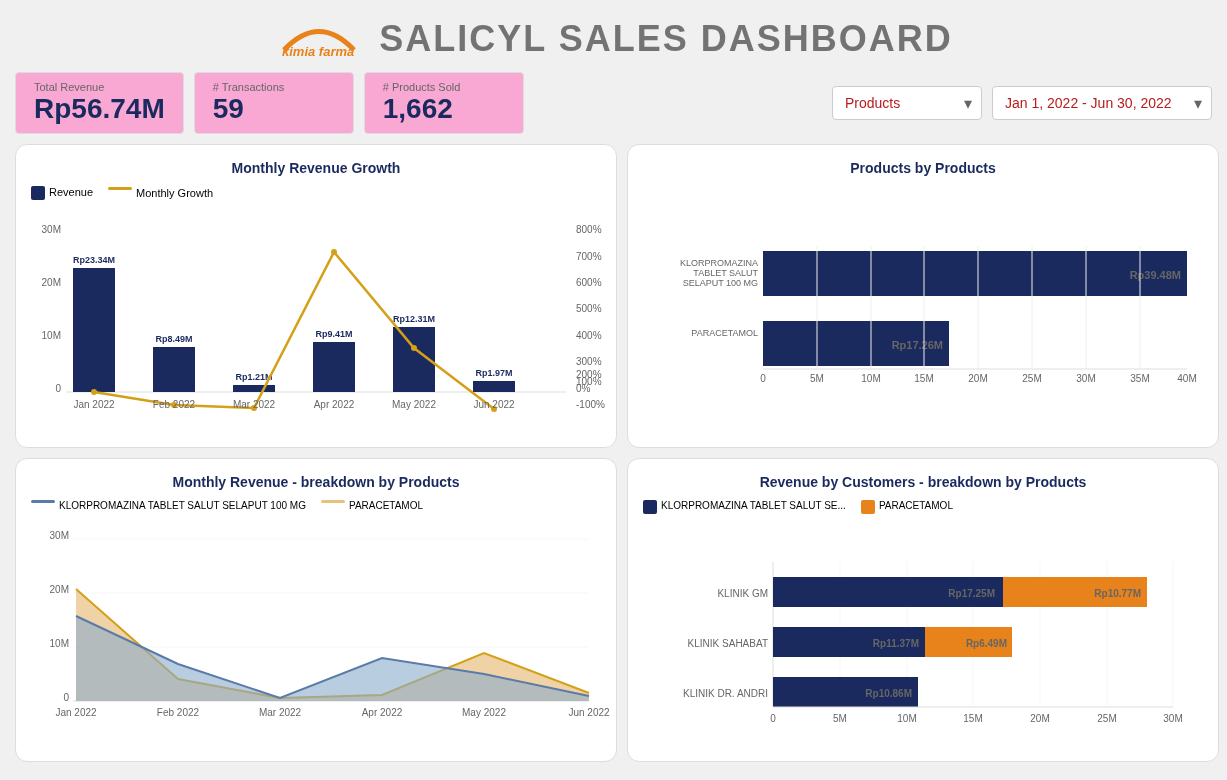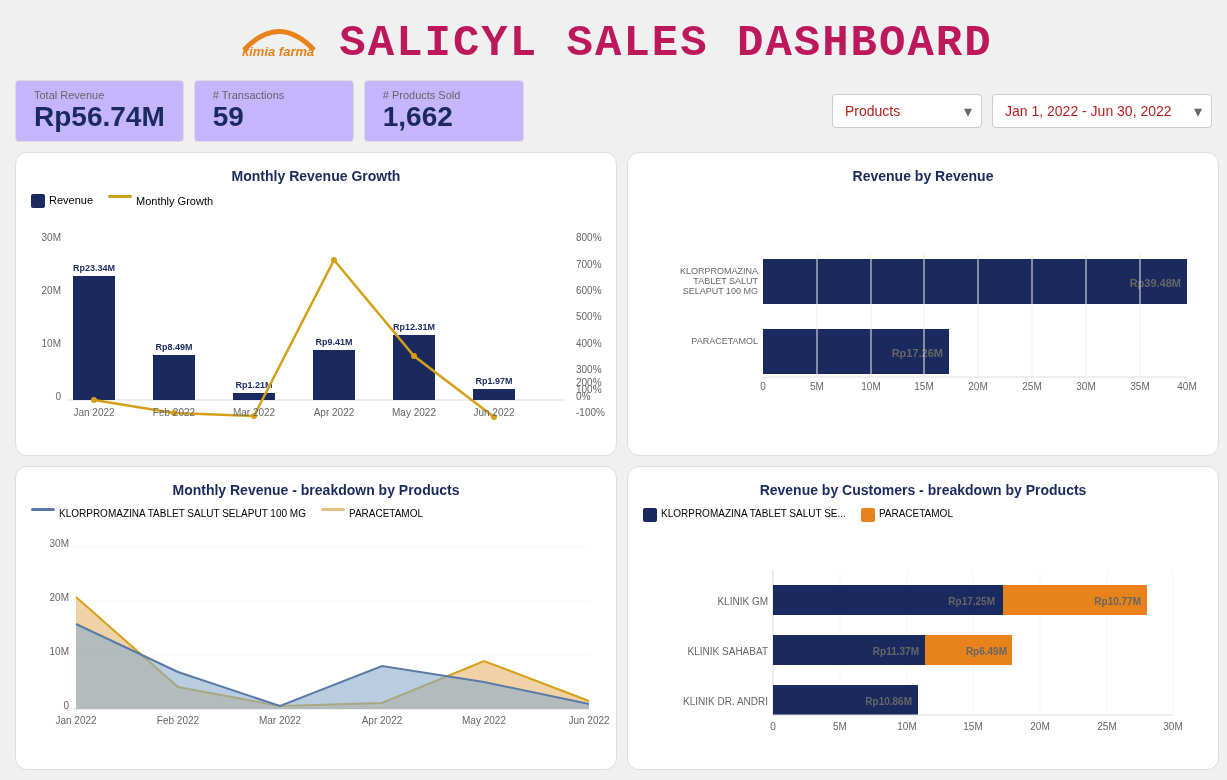--- a/index.html
+++ b/index.html
@@ -3,25 +3,25 @@
   <meta charset="utf-8">
   <style>
     * { box-sizing: border-box; margin: 0; padding: 0; }
     body { font-family: 'Arial', sans-serif; background: #f0f0f0; width: 1227px; min-height: 780px; }
 
     .dashboard { background: #f0f0f0; padding: 10px 15px; }
 
     
     .header { display: flex; justify-content: center; gap: 15px; padding: 8px 0 12px 0; }
     .logo-area { display: flex; flex-direction: column; align-items: center; }
-    .dashboard-title { font-size: 44px; font-weight: 900; color: #be185d; letter-spacing: 2px; font-family: Liberation Mono, monospace; }
+    .dashboard-title { font-size: 36px; font-weight: 900; color: #737373; letter-spacing: 2px; }
 
     
     .stats-row { display: flex; gap: 10px; margin-bottom: 10px; align-items: center; }
-    .stat-card { background: #c4b5fd; border: 1px solid #ddd; border-radius: 4px; padding: 8px 18px; min-width: 160px; }
+    .stat-card { background: #f9a8d4; border: 1px solid #ddd; border-radius: 4px; padding: 8px 18px; min-width: 160px; }
     .stat-label { font-size: 11px; color: #666; }
     .stat-value { font-size: 28px; font-weight: 700; color: #1a2a5e; }
     .stat-value-med { font-size: 28px; font-weight: 700; color: #1a2a5e; }
     .filter-group { margin-left: auto; display: flex; gap: 10px; }
     .filter-select { background: white; border: 1px solid #ccc; border-radius: 4px; padding: 8px 30px 8px 12px; font-size: 14px; color: #b91c1c; cursor: pointer; appearance: none; min-width: 150px; position: relative; }
     .select-wrapper { position: relative; display: inline-block; }
     .select-wrapper::after { content: '▾'; position: absolute; right: 10px; top: 50%; transform: translateY(-50%); color: #666; pointer-events: none; }
 
     
     .chart-grid { display: grid; grid-template-columns: 1fr 1fr; gap: 10px; }
@@ -146,21 +146,21 @@
         <text x="63" y="200" class="axis-label" text-anchor="middle">Jan 2022</text>
         <text x="143" y="200" class="axis-label" text-anchor="middle">Feb 2022</text>
         <text x="223" y="200" class="axis-label" text-anchor="middle">Mar 2022</text>
         <text x="303" y="200" class="axis-label" text-anchor="middle">Apr 2022</text>
         <text x="383" y="200" class="axis-label" text-anchor="middle">May 2022</text>
         <text x="463" y="200" class="axis-label" text-anchor="middle">Jun 2022</text>
       </svg>
     </div>
 
     <div class="chart-card">
-      <div class="chart-title">Revenue by Revenue</div>
+      <div class="chart-title">Products by Products</div>
       <svg width="560" height="220">
 
         <text x="115" y="80" class="axis-label" text-anchor="end" style="font-size:9px">KLORPROMAZINA</text>
         <text x="115" y="90" class="axis-label" text-anchor="end" style="font-size:9px">TABLET SALUT</text>
         <text x="115" y="100" class="axis-label" text-anchor="end" style="font-size:9px">SELAPUT 100 MG</text>
         <rect x="120" y="65" width="424" height="45" fill="#1a2a5e"></rect>
         <text x="538" y="93" class="axis-label" text-anchor="end" fill="white" style="font-size:11px;font-weight:700">Rp39.48M</text>
 
         <text x="115" y="150" class="axis-label" text-anchor="end" style="font-size:9px">PARACETAMOL</text>
         <rect x="120" y="135" width="186" height="45" fill="#1a2a5e"></rect>

